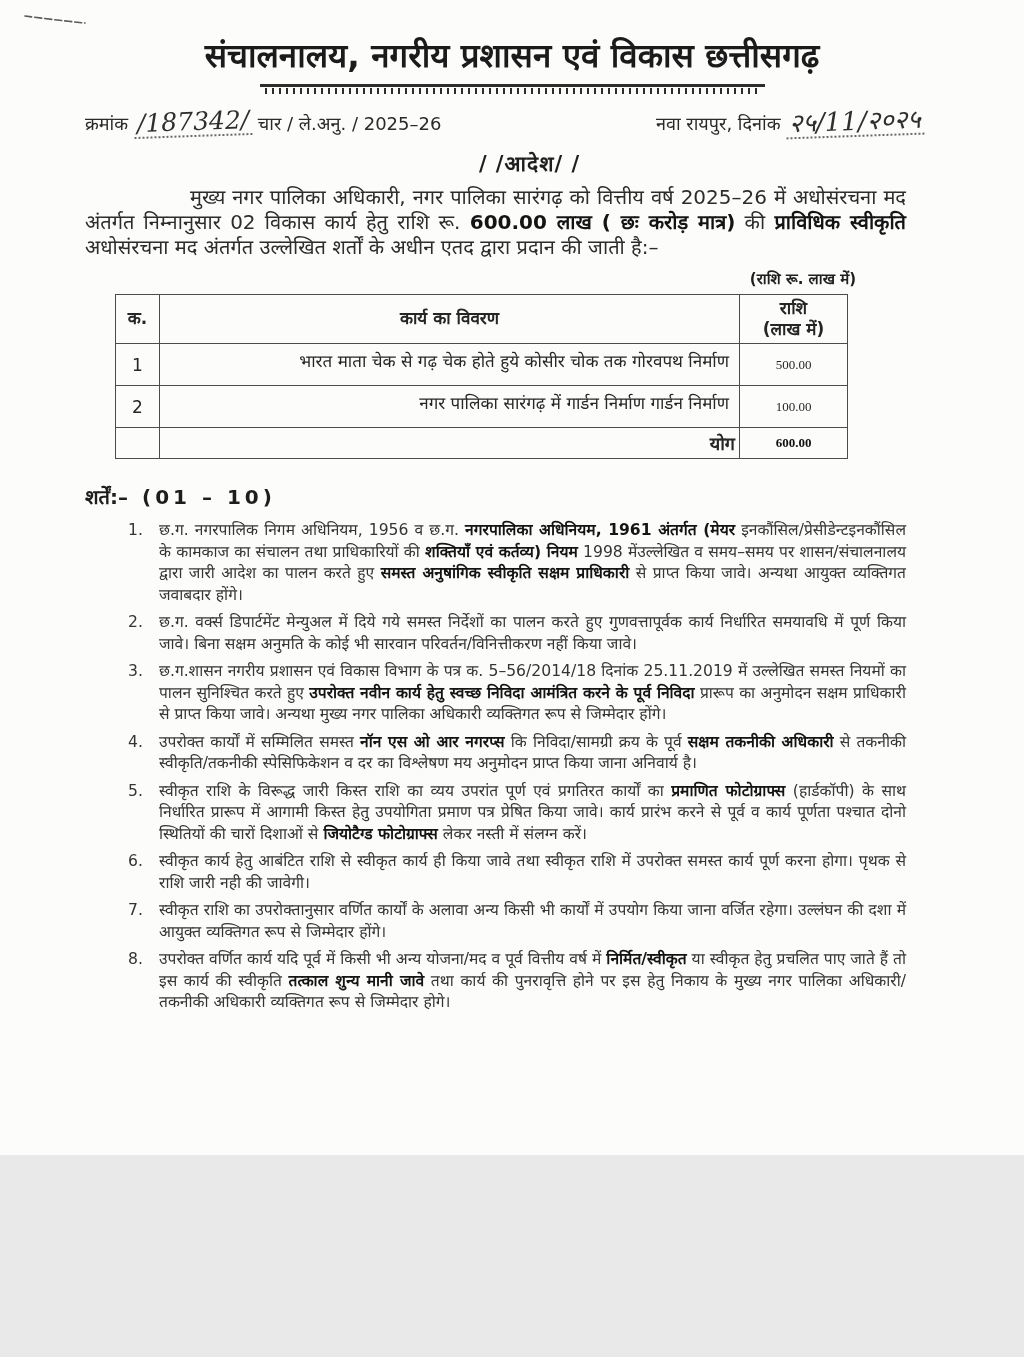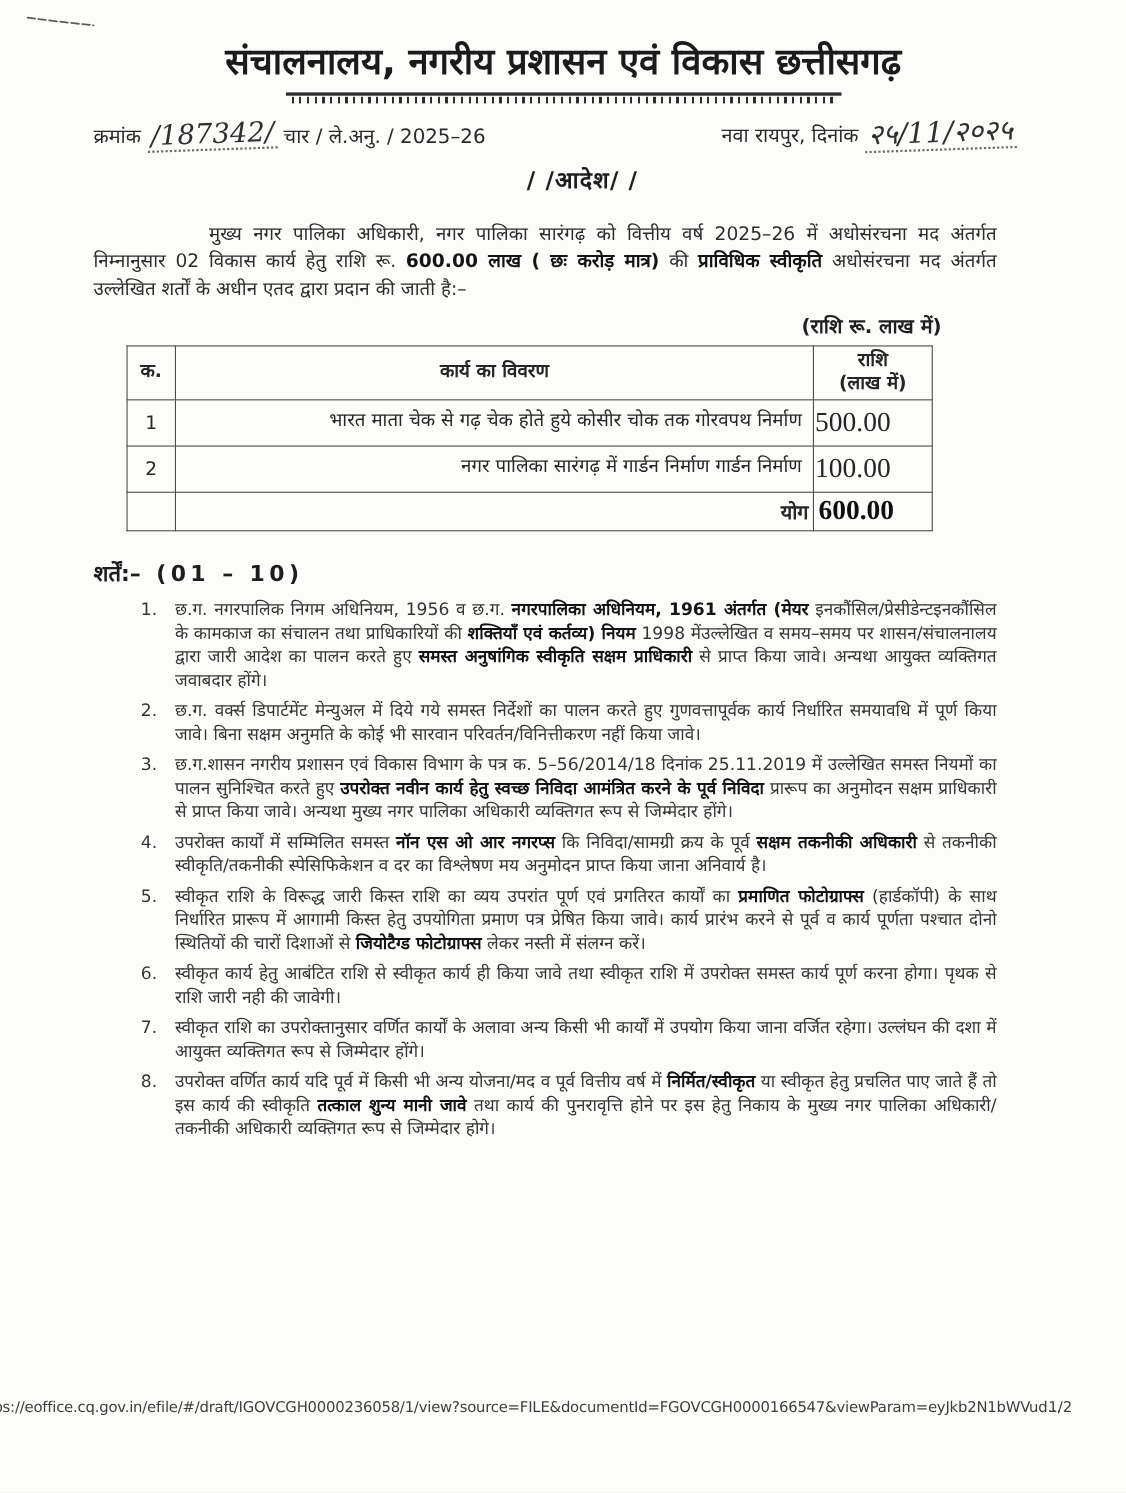--- a/index.html
+++ b/index.html
@@ -1,50 +1,50 @@
 <!DOCTYPE html>
 <html><head>
 <meta charset="utf-8">
 <style>
   html,body{margin:0;padding:0;background:#e9e9e9;}
   .page{
-    position:relative;width:1024px;height:1357px;margin:0 auto;
+    position:relative;width:1024px;height:1155px;margin:0 auto;
     background:#fcfcfa;overflow:hidden;color:#313131;
     font-family:"DejaVu Sans","Liberation Sans",sans-serif;
   }
   .b{font-weight:bold;color:#141414;}
   .pen-mark{position:absolute;left:22px;top:10px;}
   .doc-header{text-align:center;padding-top:34px;}
   .doc-title{margin:0;font-size:33px;line-height:1.35;font-weight:bold;color:#1b1b1b;}
   .doc-address{margin-top:2px;font-size:17.5px;font-weight:bold;color:#232323;}
   .rule{width:505px;margin:5px auto 0;border-top:3px solid #2d2d2d;}
   .rule-ticks{height:6px;width:98%;margin:1px auto 0;
     background:repeating-linear-gradient(90deg,#2d2d2d 0 2px,transparent 2px 7px);}
   .ref-row{display:flex;justify-content:space-between;align-items:flex-end;
     margin:14px 100px 0 85px;font-size:18px;color:#2a2a2a;}
   .hand{font-family:"DejaVu Serif","Liberation Serif",serif;font-style:italic;
     font-size:25px;color:#2f2f2f;display:inline-block;transform:rotate(-2deg);
     border-bottom:2px dotted #6a6a6a;padding:0 3px;line-height:1.05;}
   .hand-date{font-size:26px;}
   .order-heading{text-align:center;margin-top:12px;font-size:21px;font-weight:bold;
     letter-spacing:1px;color:#1e1e1e;padding-left:35px;}
-  .order-body{margin:24px 118px 0 85px;font-size:17px;line-height:25px;
+  .order-body{margin:8px 118px 0 85px;font-size:20px;line-height:25px;
     text-align:justify;text-indent:105px;color:#2c2c2c;}
-  .amount-caption{margin:8px 168px 0 0;text-align:right;font-size:18px;
+  .amount-caption{margin:8px 168px 0 0;text-align:right;font-size:15px;
     font-weight:bold;color:#1f1f1f;}
   table.works{border-collapse:collapse;margin:6px 0 0 115px;width:733px;
     font-size:17px;color:#262626;table-layout:fixed;}
   .works th,.works td{border:1.6px solid #4c4c4c;}
   .works thead th{font-weight:bold;padding:3px 6px;line-height:1.25;}
   .col-sno{width:44px;}
   .col-amount{width:108px;}
   .works .sno{text-align:center;vertical-align:middle;}
   .works .desc{padding:5px 10px 13px;vertical-align:top;text-align:right;}
-  .works .amount{text-align:left;vertical-align:middle;
-    font-family:"Liberation Serif","DejaVu Serif",serif;font-size:25px;}
+  .works .amount{text-align:center;vertical-align:middle;
+    font-family:"Liberation Serif","DejaVu Serif",serif;font-size:13px;}
   .works tfoot td{padding:3px 4px;}
   .total-label{text-align:right;font-weight:bold;font-size:18px;}
   .amount.bold{font-weight:bold;color:#101010;}
   .cond-heading{margin:24px 0 0 85px;font-size:20px;font-weight:bold;color:#1d1d1d;}
   .cond-range{margin-left:14px;letter-spacing:4px;}
   .cond-list{list-style:none;margin:10px 0 0 0;padding:0 118px 0 128px;}
   .cond-list li{display:flex;margin-bottom:6px;font-size:15.6px;line-height:21.5px;color:#343434;}
   .num{width:31px;flex:none;}
   .ctext{flex:1;text-align:justify;}
   .print-footer{position:absolute;left:0;right:0;top:1272px;height:22px;

